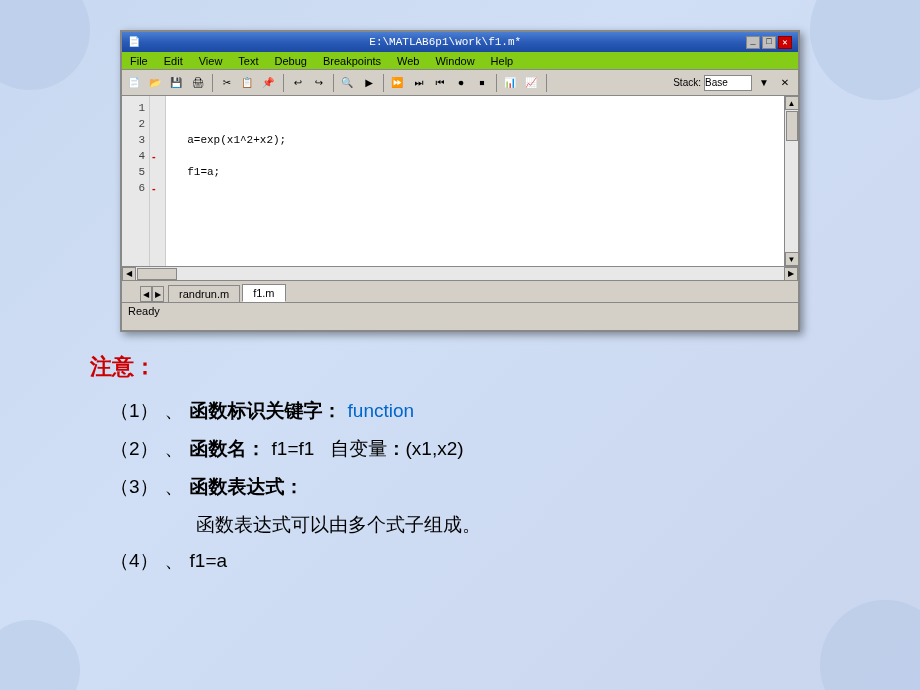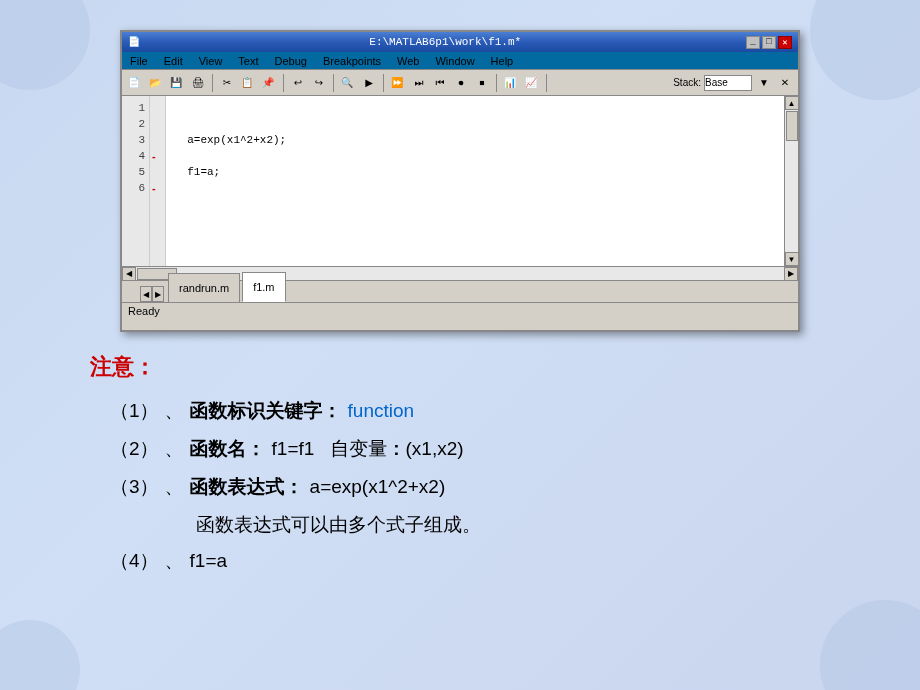--- a/index.html
+++ b/index.html
@@ -67,21 +67,21 @@
       align-items: center;
       justify-content: center;
       cursor: pointer;
     }
 
     .tb-min { background: #c0c0c0; border: 1px solid #888; color: #000; }
     .tb-max { background: #c0c0c0; border: 1px solid #888; color: #000; }
     .tb-close { background: #cc0000; border: 1px solid #880000; color: white; font-weight: bold; }
 
     .menu-bar {
-      background: #0369a1;
+      background: #84cc16;
       border-bottom: 1px solid #888;
       display: flex;
       align-items: center;
       padding: 1px 4px;
       font-size: 11px;
       height: 18px;
       gap: 8px;
     }
 
     .menu-item {
@@ -246,21 +246,21 @@
     .tab-bar {
       background: #d4d0c8;
       border-top: 1px solid #888;
       display: flex;
       align-items: flex-end;
       padding: 2px 4px 0 18px;
       height: 22px;
     }
 
     .tab {
-      padding: 8px 10px;
+      padding: 2px 10px;
       font-size: 11px;
       border: 1px solid #888;
       border-bottom: none;
       background: #d4d0c8;
       cursor: pointer;
       margin-right: 2px;
     }
 
     .tab.active {
       background: white;
@@ -478,21 +478,20 @@
       <span>f1=f1&nbsp;&nbsp; 自变量</span>
       <span class="bold-label">:</span>
       <span>(x1,x2)</span>
     </div>
 
     <div style="padding-left: 20px;">
       <div class="note-item" style="padding-left:0;">
         <span>（3）</span>
         <span>、</span>
         <span class="bold-label">函数表达式：</span>
-        <span>a=exp(x1^2+x2)</span>
       </div>
       <div class="note-item-sub">函数表达式可以由多个式子组成。</div>
     </div>
 
     <div class="note-item">
       <span>（4）</span>
       <span>、</span>
       <span>f1=a</span>
     </div>
   </div>

